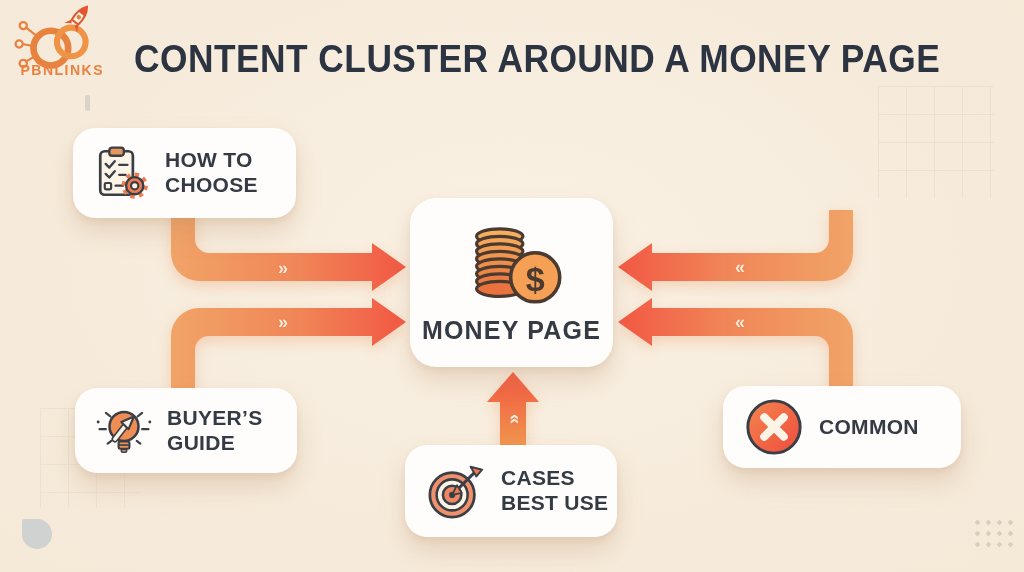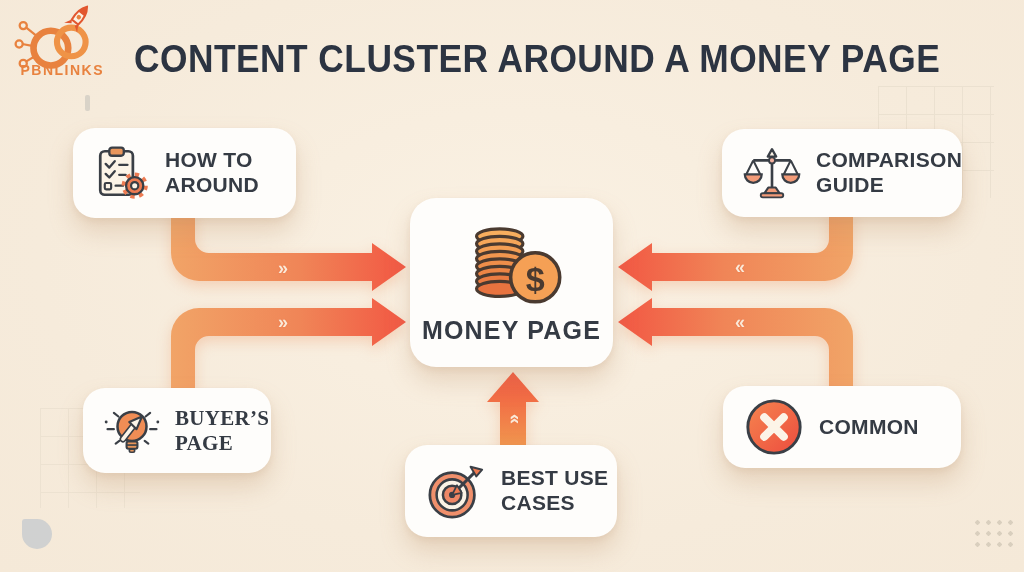--- a/index.html
+++ b/index.html
@@ -62,21 +62,21 @@
     letter-spacing:.3px; line-height:1.18; }
   .card .label span { display:block; }
   .card-money {
     flex-direction:column; justify-content:center; gap:6px;
     padding:14px 10px; border-radius:26px;
   }
   .card-money .label { font-size:25px; letter-spacing:1.2px;text-align:center; }
   .c-htc { left:73px;  top:128px; width:223px; height:90px; }
   .c-cg  { left:722px; top:129px; width:240px; height:88px; }
   .c-mp  { left:410px; top:198px; width:203px; height:169px; }
-  .c-bt  { left:83px;  top:388px; width:188px; height:85px;font-family:Liberation Serif, serif; }
+  .c-bt  { left:75px;  top:388px; width:222px; height:85px; }
   .c-cm  { left:723px; top:386px; width:238px; height:82px; }
   .c-buc { left:405px; top:445px; width:212px; height:92px; }
   .icon { flex:0 0 auto; display:block; }
 </style>
 </head>
 <body>
 
 <div class="canvas">
 
   <div class="grid-deco grid-top-right"></div>
@@ -149,42 +149,24 @@
       <path d="M14 31 l4 4 6 -7" fill="none" stroke="#3A3F46" stroke-width="2.6" stroke-linecap="round" stroke-linejoin="round"></path>
       <line x1="29" y1="32" x2="36" y2="32" stroke="#3A3F46" stroke-width="2.6" stroke-linecap="round"></line>
       <rect x="13" y="41" width="7" height="7" rx="1.5" fill="none" stroke="#3A3F46" stroke-width="2.4"></rect>
       <line x1="25" y1="44" x2="33" y2="44" stroke="#3A3F46" stroke-width="2.6" stroke-linecap="round"></line>
       <circle cx="46" cy="44" r="11" fill="none" stroke="#ED7B52" stroke-width="7" stroke-dasharray="4.2 4.4"></circle>
       <circle cx="46" cy="44" r="9.5" fill="#ED7B52" stroke="#3A3F46" stroke-width="2.6"></circle>
       <circle cx="46" cy="44" r="4" fill="#FCF4E7" stroke="#3A3F46" stroke-width="2.4"></circle>
     </svg>
     <div class="label">
       <span>HOW TO</span>
-      <span>AROUND</span>
-    </div>
-  </div>
-
-  <div class="card c-cg">
-    <svg class="icon" viewBox="0 0 64 58" width="60" height="55">
-      <path d="M32 3 L36.5 11 L27.5 11 Z" fill="#FCF4E7" stroke="#3A3F46" stroke-width="2.4" stroke-linejoin="round"></path>
-      <line x1="32" y1="11" x2="32" y2="48" stroke="#3A3F46" stroke-width="2.8"></line>
-      <line x1="12" y1="15" x2="52" y2="15" stroke="#3A3F46" stroke-width="2.8"></line>
-      <circle cx="32" cy="15" r="3.2" fill="#F2B09E" stroke="#3A3F46" stroke-width="2"></circle>
-      <path d="M12 15 L4.5 30 M12 15 L19.5 30" stroke="#3A3F46" stroke-width="2.2" fill="none"></path>
-      <path d="M52 15 L44.5 30 M52 15 L59.5 30" stroke="#3A3F46" stroke-width="2.2" fill="none"></path>
-      <path d="M3 30 a9 9 0 0 0 18 0 z" fill="#F29B78" stroke="#3A3F46" stroke-width="2.4"></path>
-      <path d="M43 30 a9 9 0 0 0 18 0 z" fill="#F29B78" stroke="#3A3F46" stroke-width="2.4"></path>
-      <path d="M24 50 h16 l-4 -6 h-8 z" fill="#F29B78" stroke="#3A3F46" stroke-width="2.2" stroke-linejoin="round"></path>
-      <rect x="20" y="50" width="24" height="4.5" rx="2.2" fill="#F29B78" stroke="#3A3F46" stroke-width="2"></rect>
-    </svg>
-    <div class="label">
-      <span>COMPARISON</span>
-      <span>GUIDE</span>
-    </div>
-  </div>
+      <span>CHOOSE</span>
+    </div>
+  </div>
+
 
   <div class="card card-money c-mp">
     <svg class="icon" viewBox="0 0 76 66" width="104" height="90">
       <ellipse cx="29" cy="12" rx="17" ry="5.5" fill="#F7AE5E" stroke="#4A3A30" stroke-width="2.3"></ellipse>
       <ellipse cx="29" cy="17.5" rx="17" ry="5.5" fill="#F5A659" stroke="#4A3A30" stroke-width="2.3"></ellipse>
       <ellipse cx="29" cy="23" rx="17" ry="5.5" fill="#F39E54" stroke="#4A3A30" stroke-width="2.3"></ellipse>
       <ellipse cx="29" cy="28.5" rx="17" ry="5.5" fill="#F1964F" stroke="#4A3A30" stroke-width="2.3"></ellipse>
       <ellipse cx="29" cy="34" rx="17" ry="5.5" fill="#EF8E4A" stroke="#4A3A30" stroke-width="2.3"></ellipse>
       <ellipse cx="29" cy="39.5" rx="17" ry="5.5" fill="#ED8545" stroke="#4A3A30" stroke-width="2.3"></ellipse>
       <ellipse cx="29" cy="45" rx="17" ry="5.5" fill="#EB7C42" stroke="#4A3A30" stroke-width="2.3"></ellipse>
@@ -210,21 +192,21 @@
       <circle cx="32" cy="27" r="16" fill="#F08D55" stroke="#3A3F46" stroke-width="2.8"></circle>
       <rect x="26" y="43.5" width="12" height="8" rx="2" fill="#E9965B" stroke="#3A3F46" stroke-width="2.3"></rect>
       <line x1="26" y1="47.5" x2="38" y2="47.5" stroke="#3A3F46" stroke-width="1.8"></line>
       <rect x="29" y="52" width="6" height="3.5" rx="1.7" fill="#E9965B" stroke="#3A3F46" stroke-width="1.8"></rect>
       <path d="M22 41 L33 27" stroke="#3A3F46" stroke-width="7.5" stroke-linecap="round"></path>
       <path d="M22 41 L33 27" stroke="#FCF4E7" stroke-width="4" stroke-linecap="round"></path>
       <path d="M29 22 L43 16 L37 30 Z" fill="#FCF4E7" stroke="#3A3F46" stroke-width="2.4" stroke-linejoin="round"></path>
     </svg>
     <div class="label">
       <span>BUYER’S</span>
-      <span>PAGE</span>
+      <span>GUIDE</span>
     </div>
   </div>
 
   <div class="card c-cm">
     <svg class="icon" viewBox="0 0 64 64" width="62" height="62">
       <defs>
         <linearGradient id="xg" x1="0" y1="0" x2="1" y2="1">
           <stop offset="0" stop-color="#F5854F"></stop>
             <stop offset="1" stop-color="#ED4C3E"></stop>
         </linearGradient>
@@ -241,18 +223,18 @@
     <svg class="icon" viewBox="0 0 64 64" width="62" height="62">
       <circle cx="28" cy="36" r="23" fill="#F0906C" stroke="#3A3F46" stroke-width="2.8"></circle>
       <circle cx="28" cy="36" r="16" fill="#FBF3E6" stroke="#3A3F46" stroke-width="2.6"></circle>
       <circle cx="28" cy="36" r="9.5" fill="#EE8766" stroke="#3A3F46" stroke-width="2.6"></circle>
       <circle cx="28" cy="36" r="3.2" fill="#3A3F46"></circle>
       <line x1="28" y1="36" x2="52" y2="12" stroke="#3A3F46" stroke-width="3"></line>
       <path d="M28 36 L38 34 L33 26 Z" fill="#ED7B52" stroke="#3A3F46" stroke-width="1.8" stroke-linejoin="round"></path>
       <path d="M47 7 L59 10 L53 17 Z" fill="#ED7B52" stroke="#3A3F46" stroke-width="2" stroke-linejoin="round"></path>
     </svg>
     <div class="label">
+      <span>CASES</span>
       <span>BEST USE</span>
-      <span>CASES</span>
     </div>
   </div>
 
 </div>
 
 </body></html>

